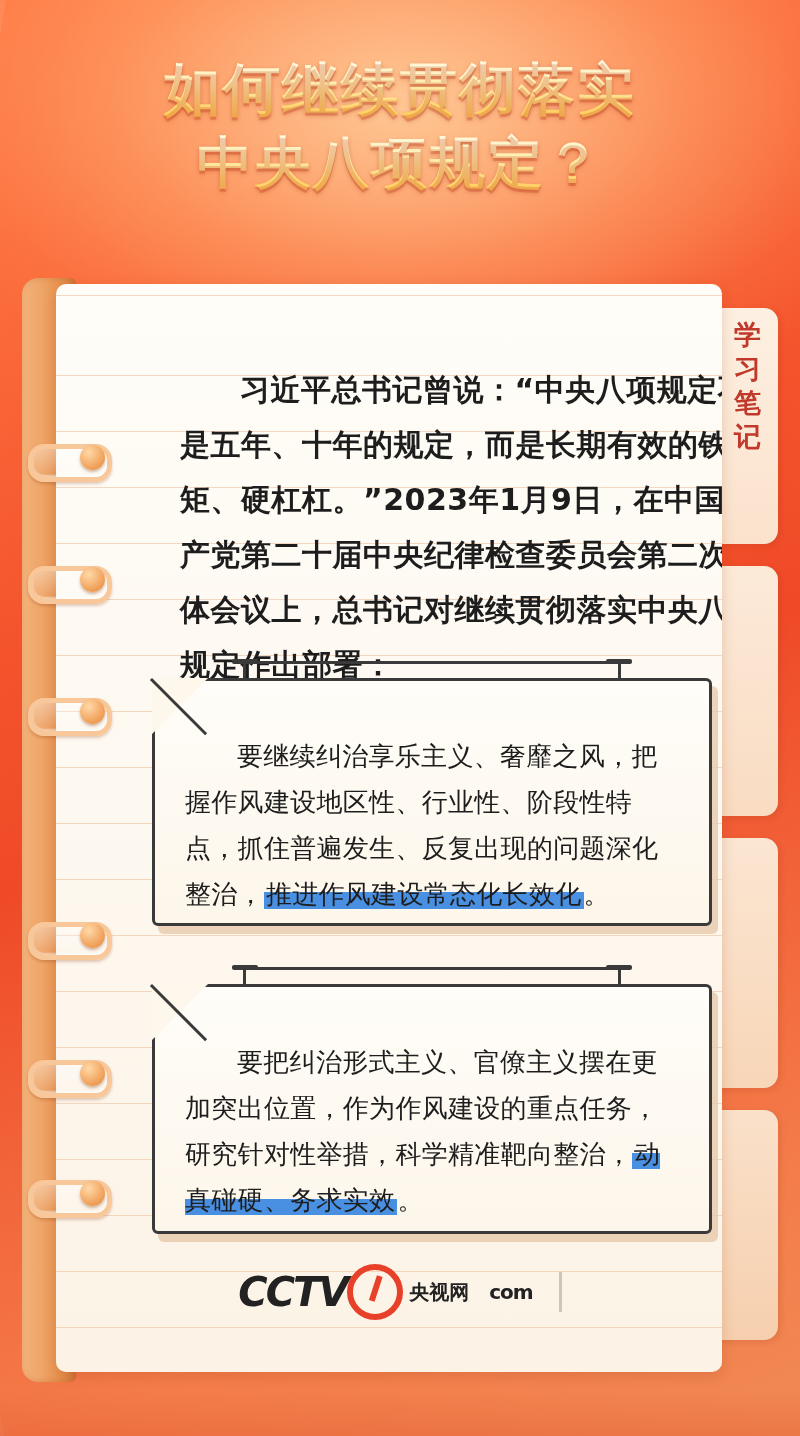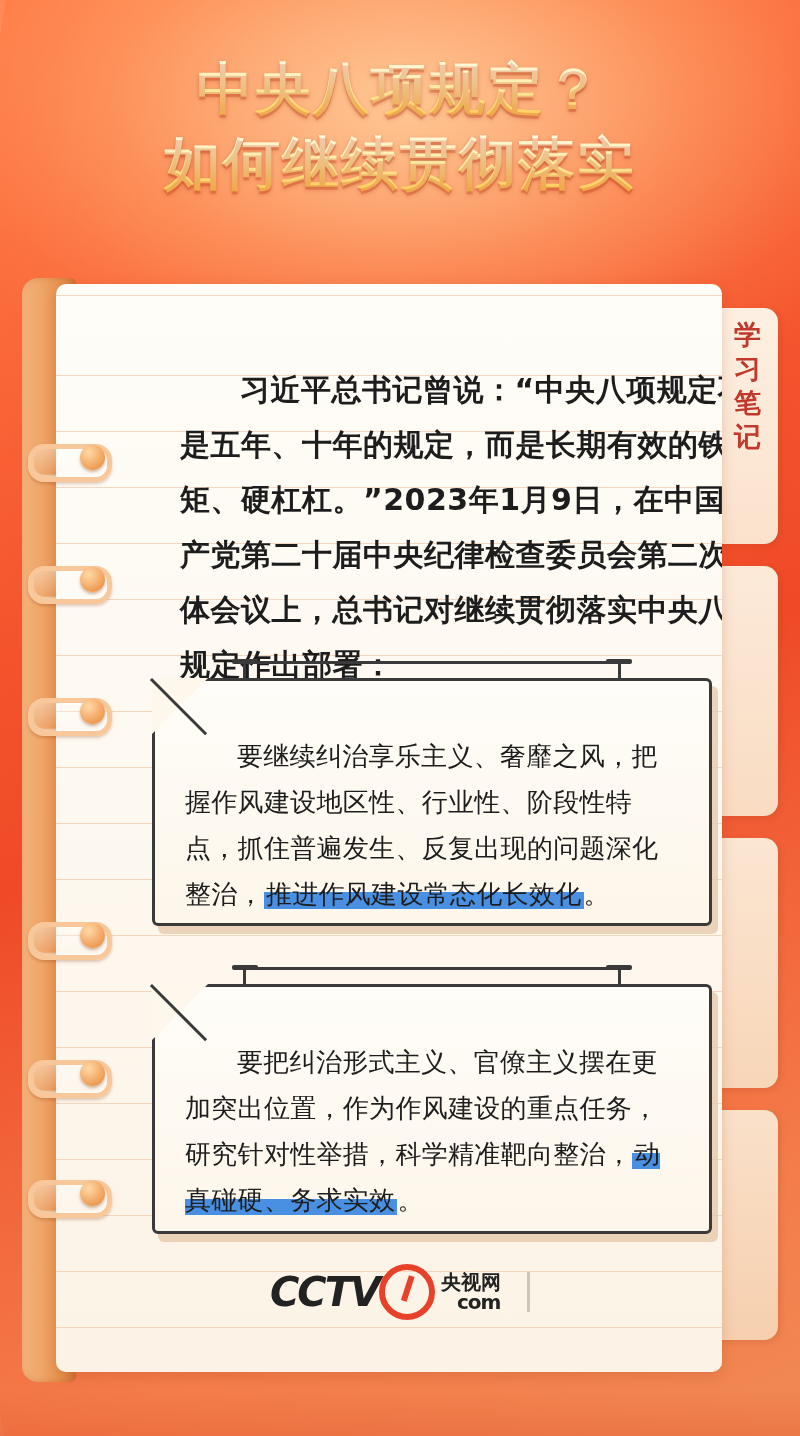--- a/index.html
+++ b/index.html
@@ -306,21 +306,21 @@
     margin-left: 4px;
   }
   .cctv .com {
     font-size: 20px;
     font-weight: bold;
     color: #222;
     line-height: 20px;
     margin-left: 20px;
     letter-spacing: -1px;
   }
-  .cctv .stack { display: flex; flex-direction: column; justify-content: center; }
+  .cctv .stack { display: flex; justify-content: center; }
   .ttxx {
     font-family: "DejaVu Serif", "Liberation Serif", serif;
     font-size: 44px;
     font-weight: bold;
     font-style: italic;
     color: #c0240f;
     letter-spacing: 2px;
   }
   .sep-bar {
     width: 3px;
@@ -336,22 +336,22 @@
     background: linear-gradient(180deg, rgba(240,120,70,0.0), rgba(225,85,45,0.35));
   }
 </style>
 </head>
 <body>
 
 <div class="poster">
   <div class="glow-top"></div>
 
   <div class="title-wrap">
+    <div class="title-line">如何继续贯彻落实</div>
     <div class="title-line second">中央八项规定？</div>
-    <div class="title-line">如何继续贯彻落实</div>
   </div>
 
   <div class="binder">
 
     <div class="tab-card t1"></div>
     <div class="tab-card t2"></div>
     <div class="tab-card t3"></div>
     <div class="tab-card t4"></div>
 
     <div class="tab-label">

